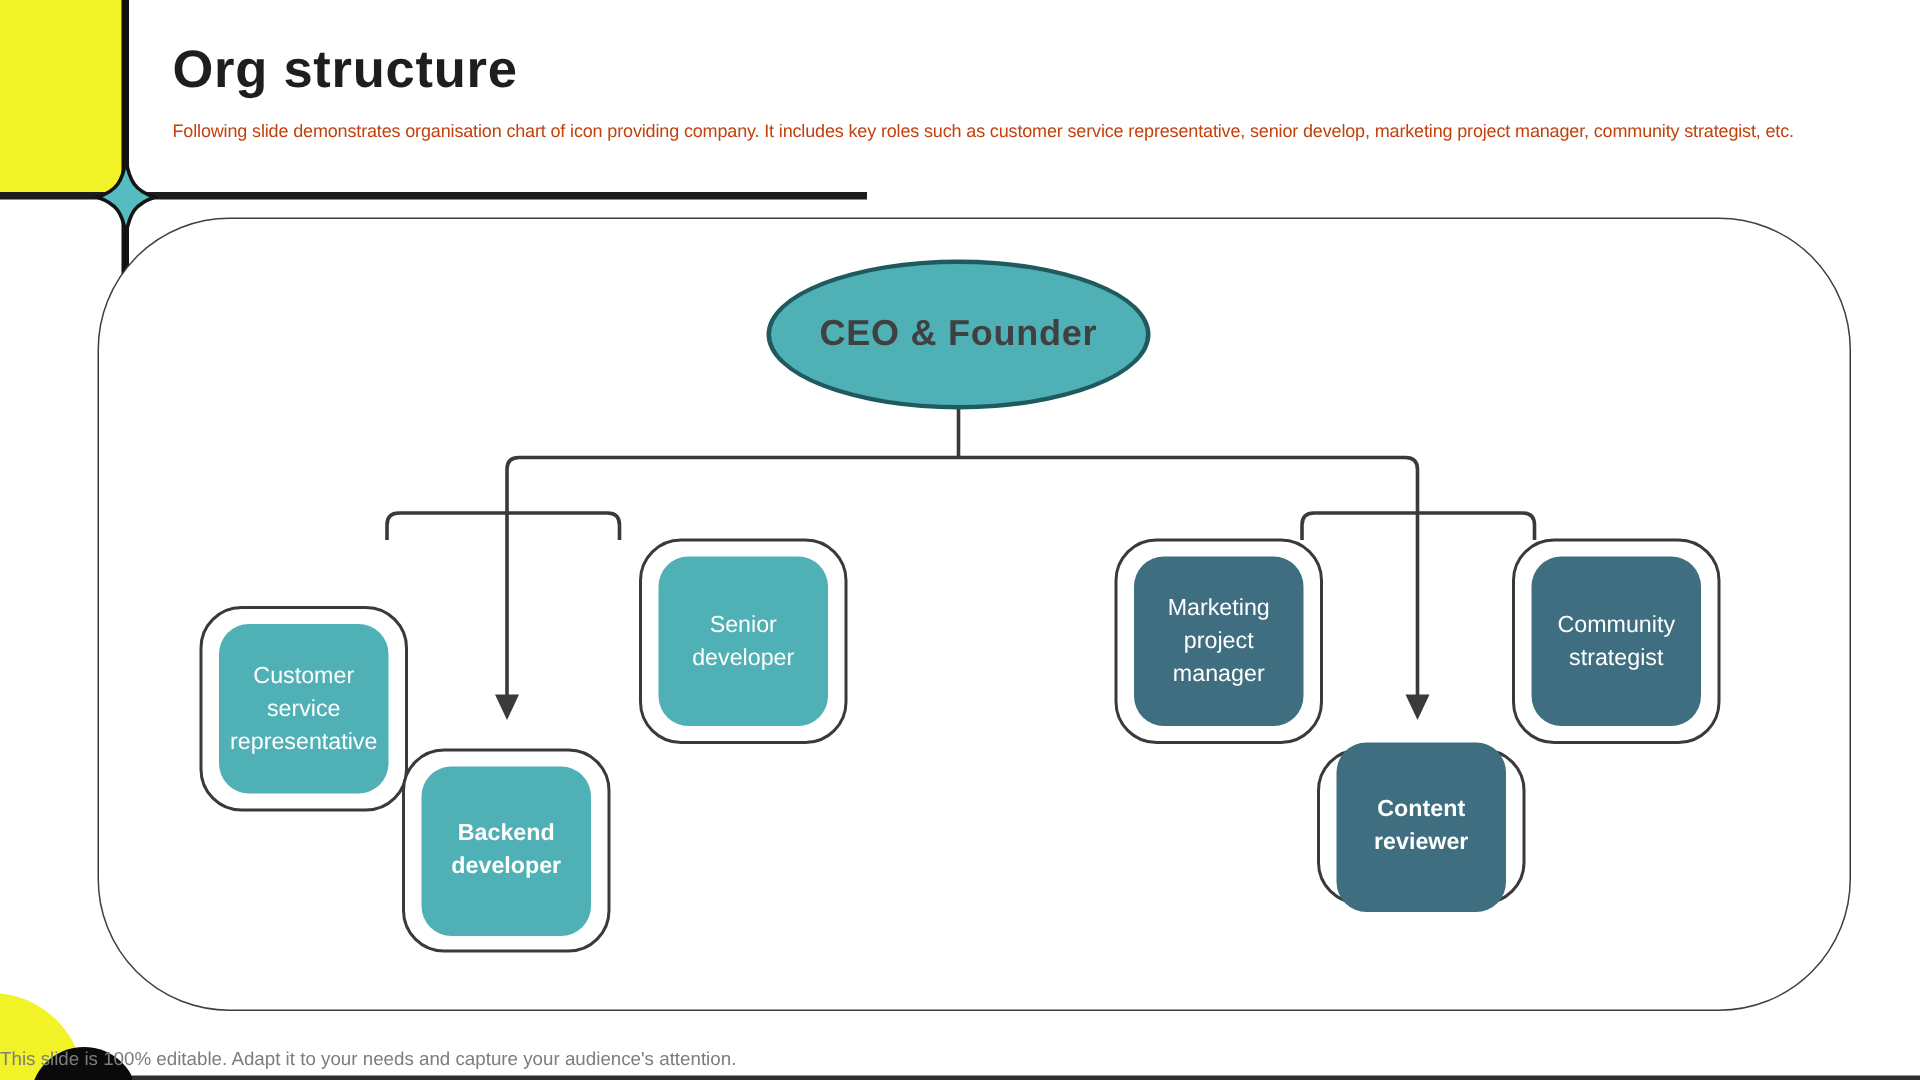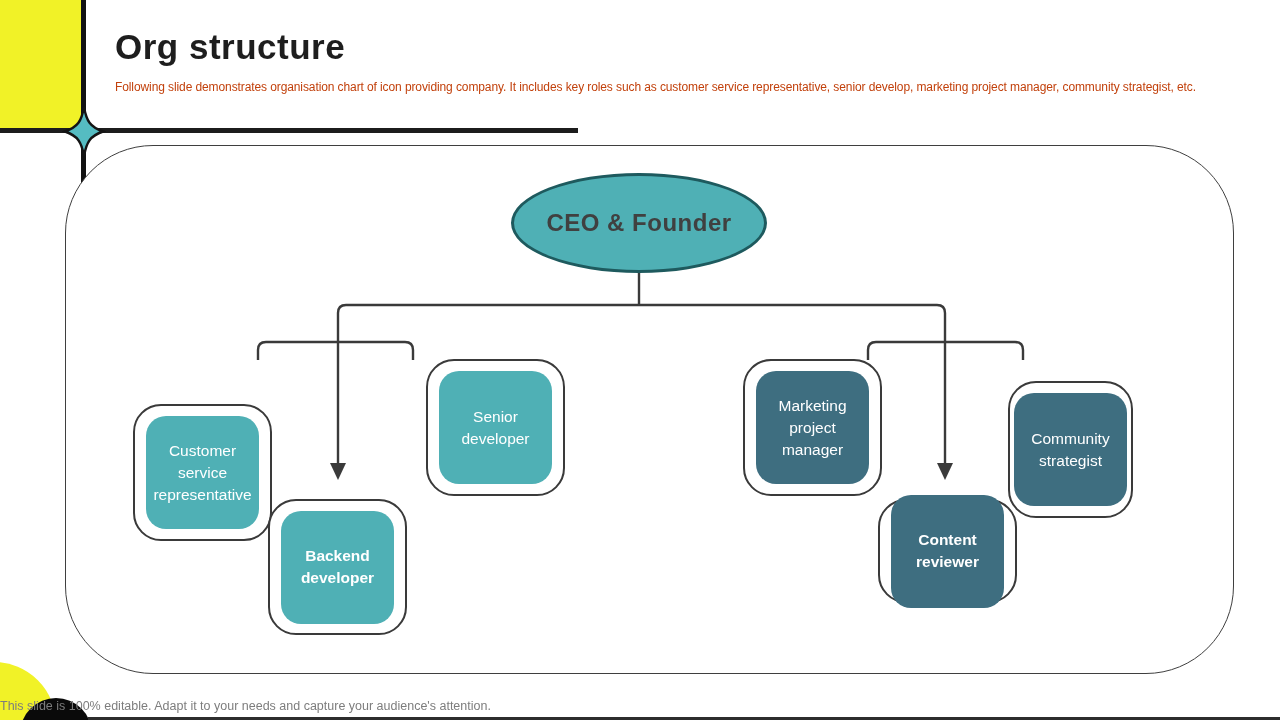--- a/index.html
+++ b/index.html
@@ -52,21 +52,21 @@
   .node-inner .txt{width:105px;}
   .teal .node-inner{background:var(--teal,#4FB0B5);}
   .slate .node-inner{background:var(--slate,#3E6E80);}
   .bold .node-inner{font-weight:bold;}
 
   
   .n-customer {left:133px; top:359px; width:139px; height:137px;margin-top:45px;}
   .n-senior   {left:402px; top:359px; width:139px; height:137px;margin-left:24px;}
   .n-backend  {left:268px; top:499px; width:139px; height:136px;}
   .n-marketing{left:743px; top:359px; width:139px; height:137px;}
-  .n-community{left:1008px;top:359px; width:125px; height:137px;margin-top:22px;}
+  .n-community{left:1008px;top:359px; width:139px; height:137px;}
   .n-content  {left:878px; top:499px; width:139px; height:104px;}
 
   
   .footer{
     position:absolute;left:0;top:699px;width:1280px;text-align:left;
     font-size:12.5px;color:#7d7d7d;
   }
 </style>
 </head>
 <body>

